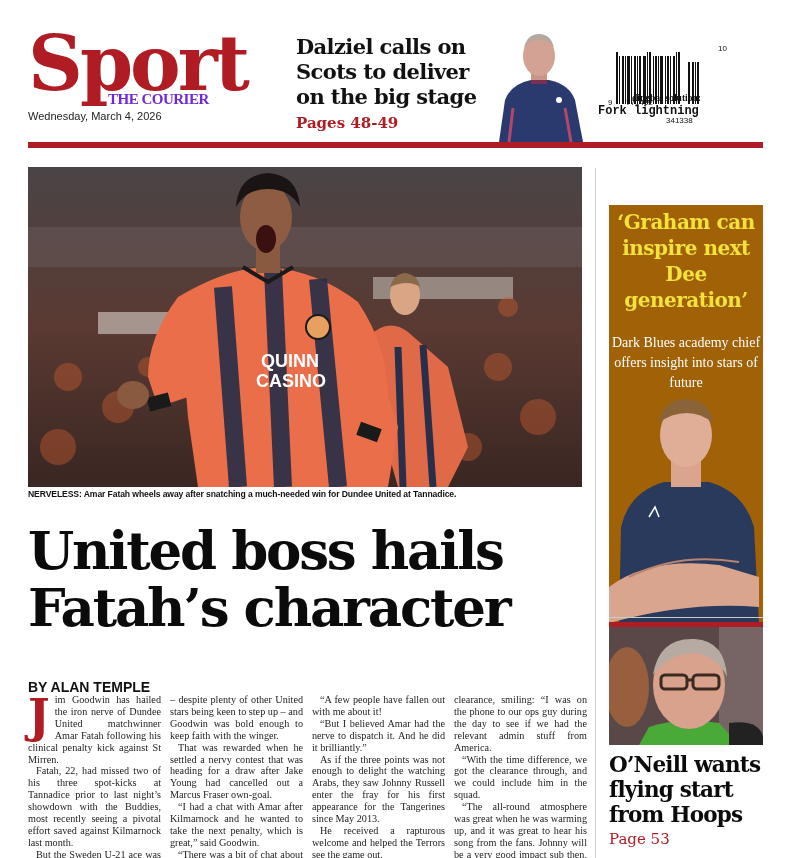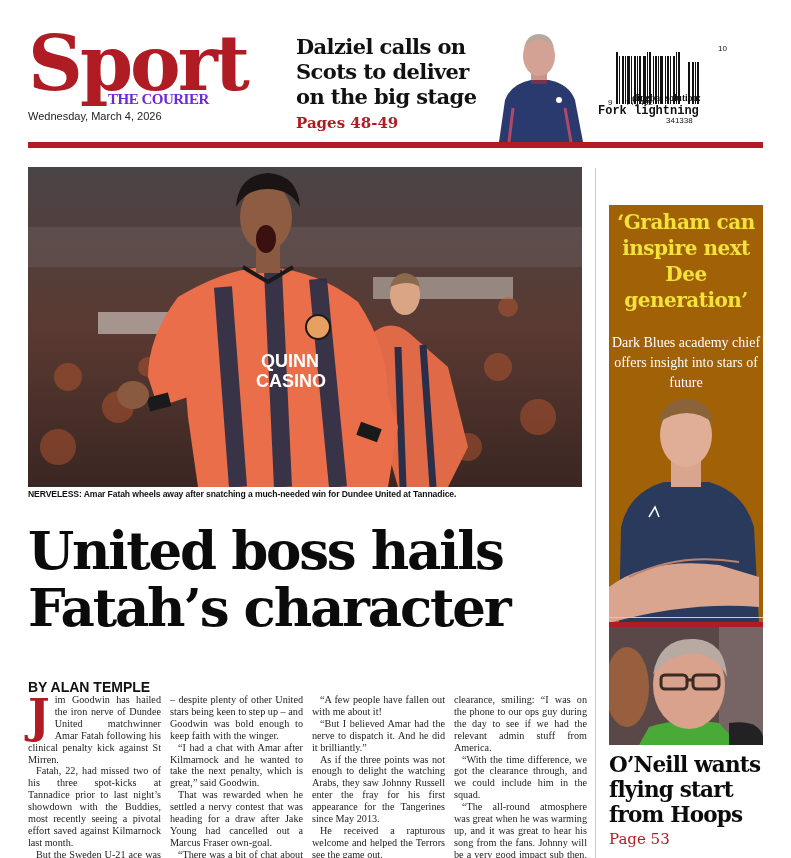--- a/index.html
+++ b/index.html
@@ -174,22 +174,22 @@
 <div class="byline">BY ALAN TEMPLE</div>
 
 <div class="cols">
   <div class="col">
     <p class="noindent"><span class="dropcap">J</span><span>im Goodwin has hailed the iron nerve of Dundee United matchwinner Amar Fatah following his clinical penalty kick against St Mirren.</span></p>
     <p>Fatah, 22, had missed two of his three spot-kicks at Tannadice prior to last night’s showdown with the Buddies, most recently seeing a pivotal effort saved against Kilmarnock last month.</p>
     <p>But the Sweden U-21 ace was keen to retain the responsibility</p>
   </div>
   <div class="col">
     <p class="noindent">– despite plenty of other United stars being keen to step up – and Goodwin was bold enough to keep faith with the winger.</p>
+    <p>That was rewarded when he settled a nervy contest that was heading for a draw after Jake Young had cancelled out a Marcus Fraser own-goal.</p>
     <p>“I had a chat with Amar after Kilmarnock and he wanted to take the next penalty, which is great,” said Goodwin.</p>
-    <p>That was rewarded when he settled a nervy contest that was heading for a draw after Jake Young had cancelled out a Marcus Fraser own-goal.</p>
     <p>“There was a bit of chat about who would take it. Ross Graham is effective and Zac (Sapsford) is desperate for a goal.</p>
   </div>
   <div class="col">
     <p>“A few people have fallen out with me about it!</p>
     <p>“But I believed Amar had the nerve to dispatch it. And he did it brilliantly.”</p>
     <p>As if the three points was not enough to delight the watching Arabs, they saw Johnny Russell enter the fray for his first appearance for the Tangerines since May 2013.</p>
     <p>He received a rapturous welcome and helped the Terrors see the game out.</p>
 
   </div>
   <div class="col">

